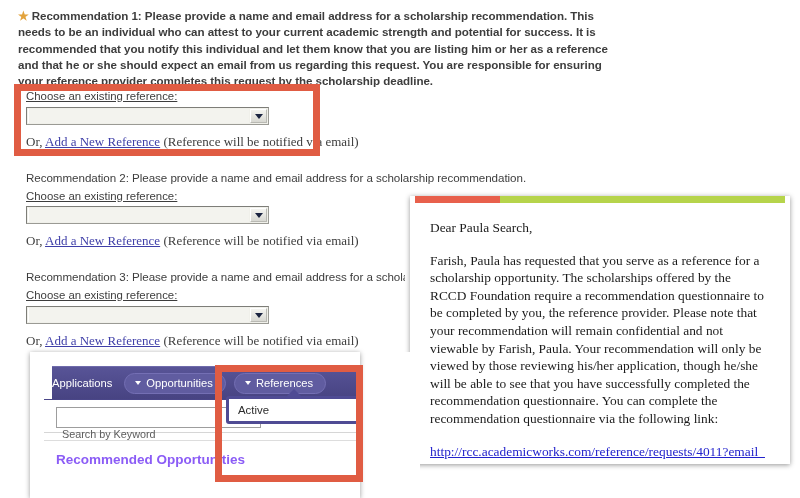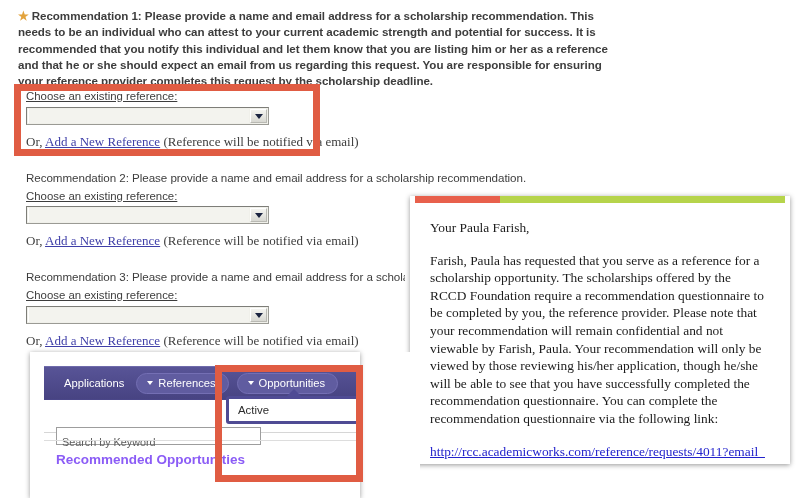--- a/index.html
+++ b/index.html
@@ -195,30 +195,30 @@
   }
   .app-inner {
     position: absolute;
     left: 14px;
     top: 14px;
     width: 330px;
     height: 140px;
   }
   .nav-bar {
     position: absolute;
-    left: 0;
+    left: 8px;
     top: 0;
     width: 330px;
     height: 33px;
     background: linear-gradient(#585497, #474382);
     border-top: 1px solid #6f6bab;
     box-sizing: border-box;
     display: flex;
     align-items: center;
-    padding-left: 20px;
+    padding-left: 0;
   }
   .nav-item {
     font-size: 11.2px;
     color: #ffffff;
     margin-right: 12px;
     white-space: nowrap;
   }
   .nav-pill {
     font-size: 11.2px;
     color: #ffffff;
@@ -262,23 +262,22 @@
     position: absolute;
     left: 12px;
     top: 1px;
     width: 205px;
     height: 18px;
     background: #ffffff;
     border: 1px solid #9d9d9d;
     box-sizing: border-box;
     font-size: 10.8px;
     color: #5d5d5d;
-    padding: 7px 0 0 5px;
+    padding: 19px 0 0 5px;
     line-height: 14px;
-    margin-top: 20px;
   }
   .sep-line {
     position: absolute;
     left: 0;
     top: 40px;
     width: 330px;
     height: 1px;
     background: #dddddd;
   }
   .rec-opps {
@@ -387,41 +386,41 @@
   </div>
 
   <div style="position:absolute; left:405px; top:190px; width:400px; height:290px; background:#ffffff; z-index:2;"></div>
 
   <div class="email-panel" style="z-index:3;">
     <div class="email-bar">
       <div class="seg-red"></div>
       <div class="seg-green"></div>
     </div>
     <div class="email-body">
-      <p>Your Paula Farish,</p>
+      <p>Dear Paula Search,</p>
       <p>Farish, Paula has requested that you serve as a reference for a scholarship opportunity. The scholarships offered by the RCCD Foundation require a recommendation questionnaire to be completed by you, the reference provider. Please note that your recommendation will remain confidential and not viewable by Farish, Paula. Your recommendation will only be viewed by those reviewing his/her application, though he/she will be able to see that you have successfully completed the recommendation questionnaire. You can complete the recommendation questionnaire via the following link:</p>
       <p><a href="#" class="email-link">http://rcc.academicworks.com/reference/requests/4011?email_id=paula.farish%40rcc.edu</a></p>
 
     </div>
   </div>
 
   <div class="clip-mask-right"></div>
 
   <div class="app-panel" style="z-index:5;">
     <div class="app-inner">
 
       <div class="nav-bar">
         <span class="nav-item">Applications</span>
         <span class="nav-pill">
           <span class="pill-caret"></span>
-          <span>References</span>
+          <span>Opportunities</span>
         </span>
         <span class="nav-pill">
           <span class="pill-caret"></span>
-          <span>Opportunities</span>
+          <span>References</span>
         </span>
       </div>
 
       <div class="content-strip">
         <div class="search-row">
           <div class="search-input">Search by Keyword</div>
         </div>
         <div class="sep-line"></div>
         <div class="rec-opps">Recommended Opportunities</div>
       </div>

